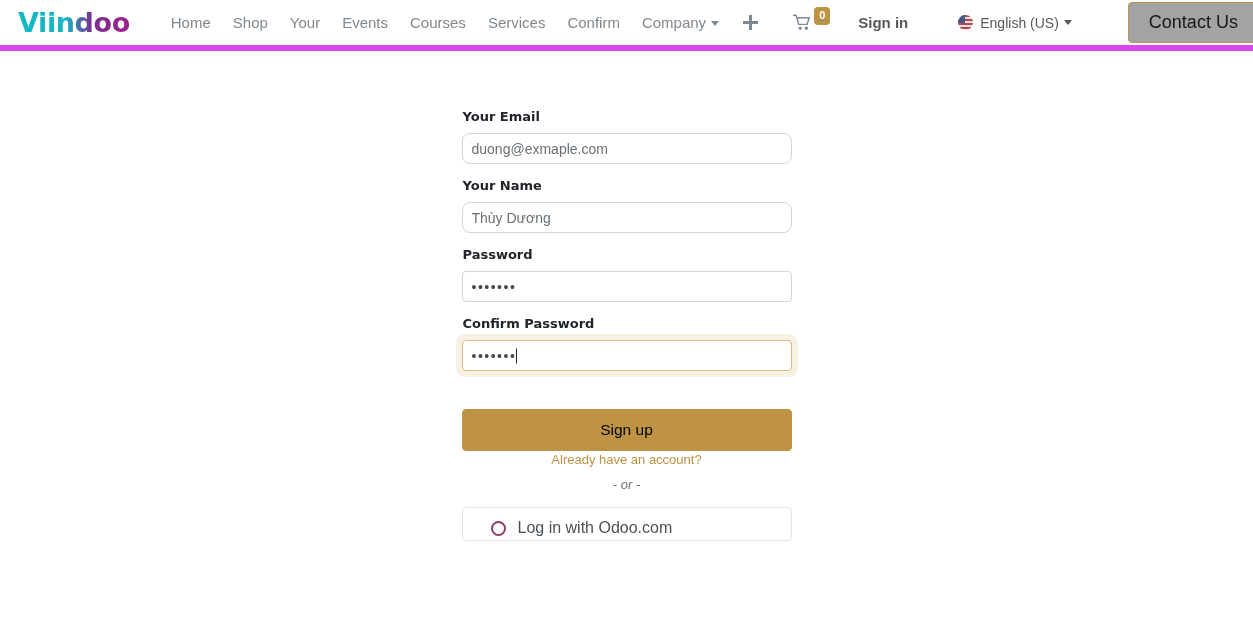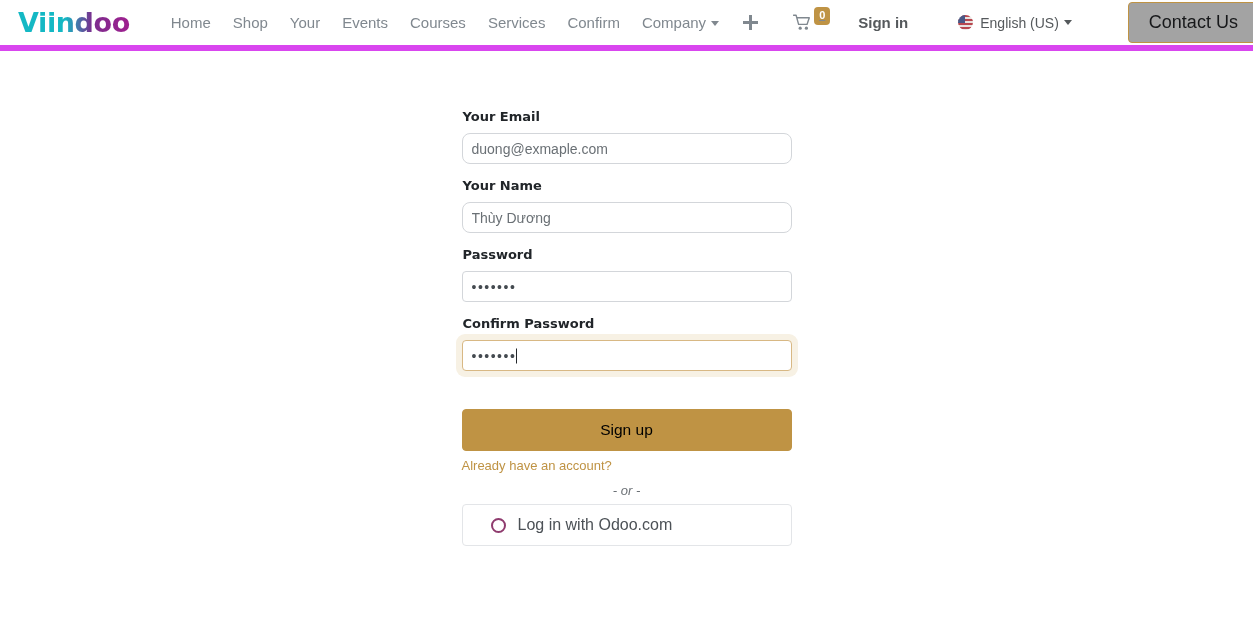--- a/index.html
+++ b/index.html
@@ -221,43 +221,43 @@
     border: 1px solid #bf9344;
     border-radius: 4px;
     color: #000000;
     font-size: 15.5px;
     padding: 11px 12px;
     cursor: pointer;
     font-family: "Liberation Sans", sans-serif;
   }
   .already {
     display: block;
-    text-align: left;
+    text-align: center;
     font-size: 13px;
     color: #bf9344;
     text-decoration: none;
-    margin-top: 7px;
+    margin-top: 1px;
     cursor: pointer;
   }
   .or-sep {
     text-align: center;
     font-size: 13px;
     font-style: italic;
     color: #6b7075;
     margin-top: 10px;
   }
   .oauth-btn {
     display: flex;
     align-items: center;
     width: 100%;
-    margin-top: 6px;
+    margin-top: 15px;
     background: #ffffff;
     border: 1px solid #e3e5e8;
     border-radius: 4px;
-    padding: 12px 14px 12px 28px;
+    padding: 12px 14px 4px 28px;
     cursor: pointer;
     font-family: "Liberation Sans", sans-serif;
   }
   .oauth-icon {
     width: 15px; height: 15px;
     border: 2.5px solid #8f3b6e;
     border-radius: 50%;
     margin-right: 12px;
     flex: 0 0 auto;
   }

